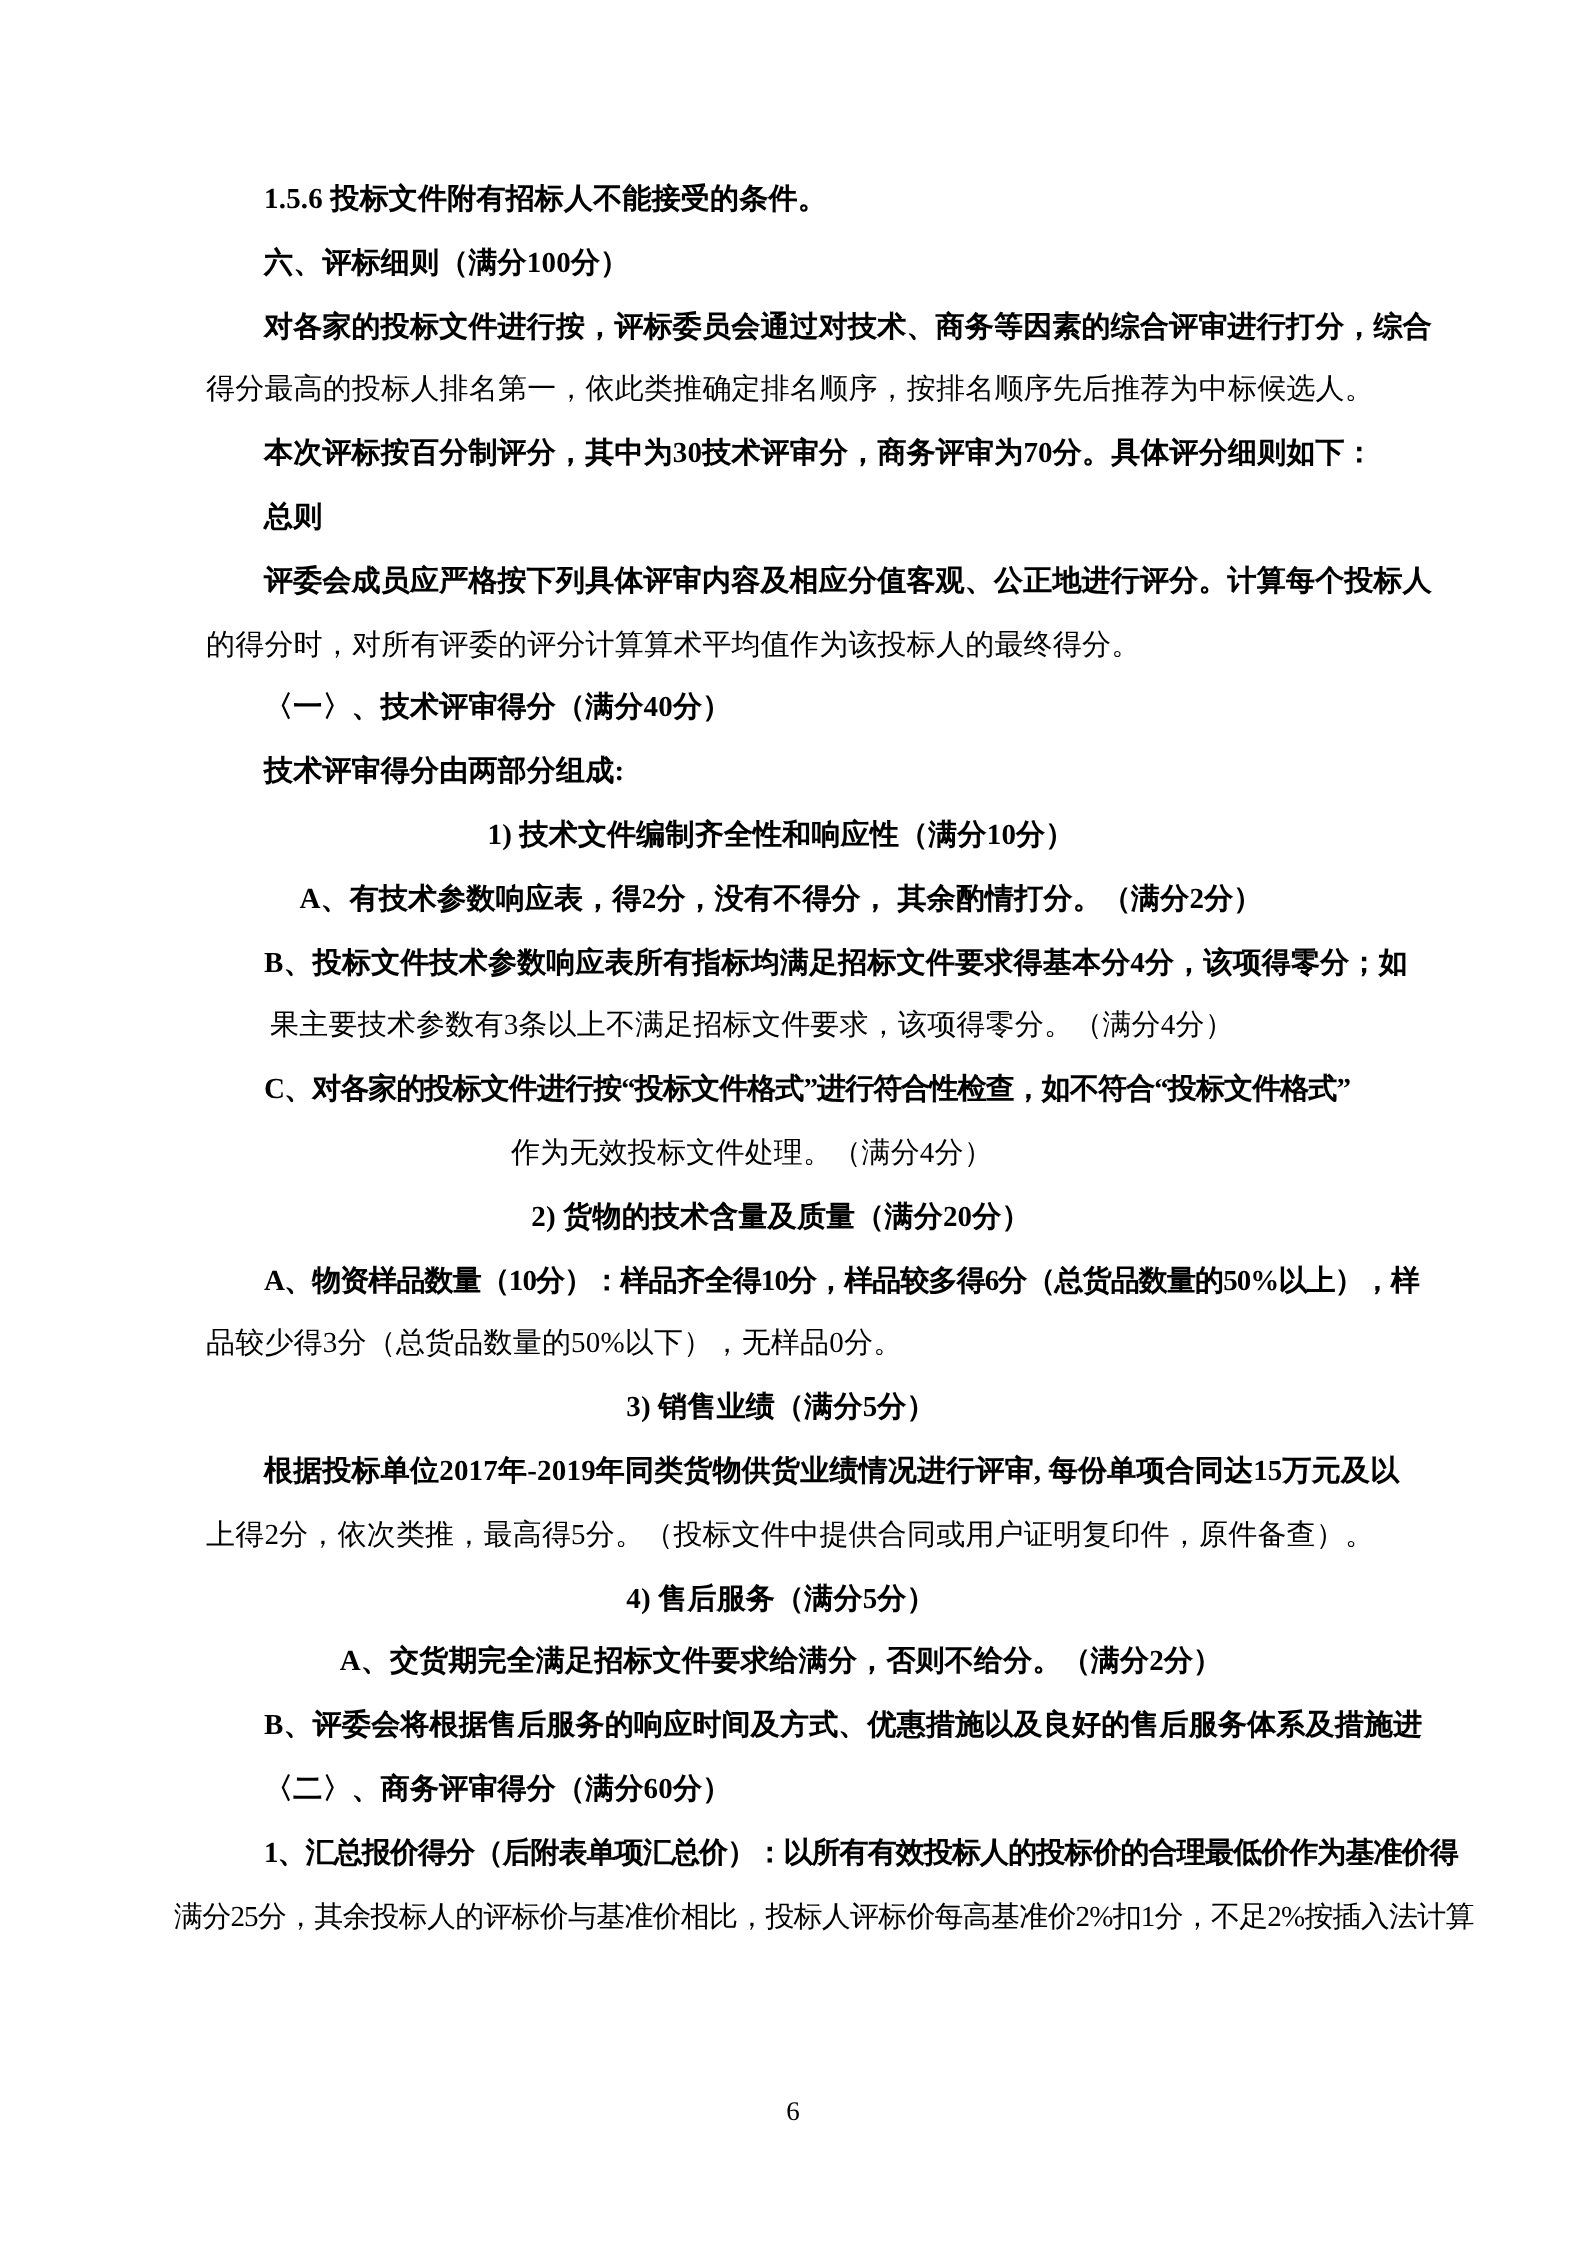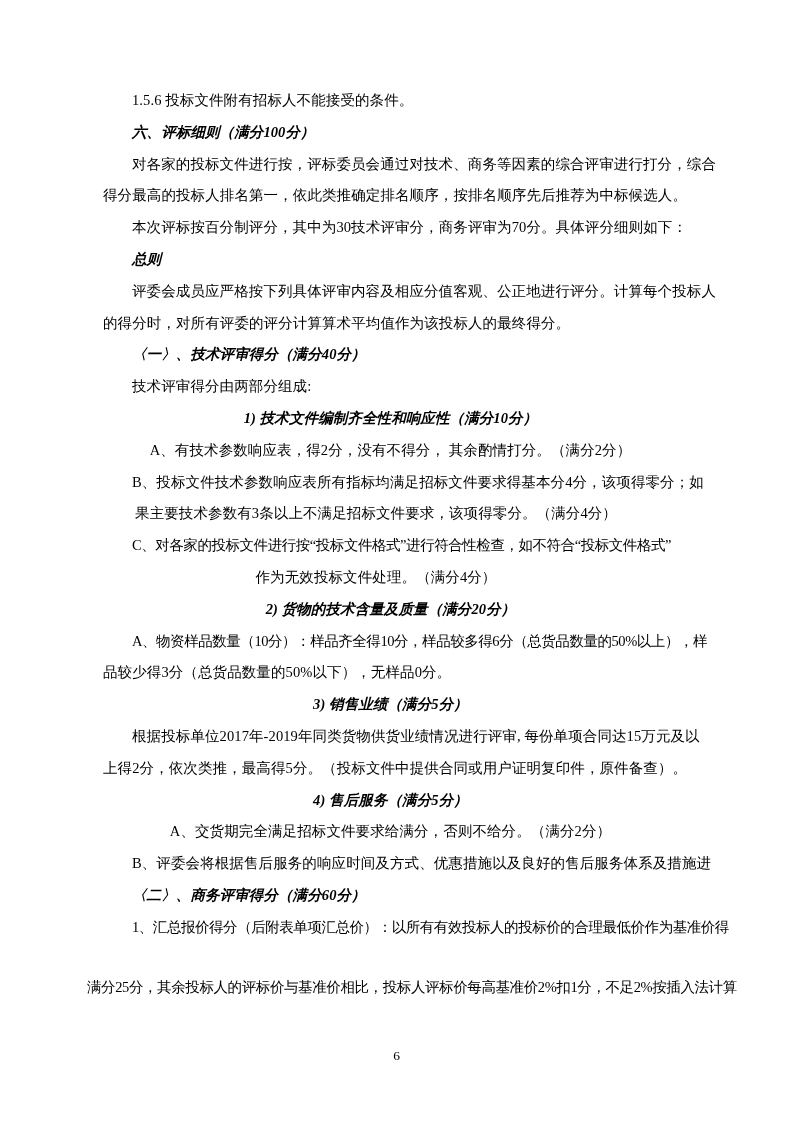--- a/index.html
+++ b/index.html
@@ -22,29 +22,29 @@
   .line {
     height: 31.8px;
     display: flex;
     align-items: center;
     font-size: 14.5px;
     line-height: 31.8px;
     white-space: nowrap;
     letter-spacing: 0.1px;
   }
   .line .txt { white-space: pre; }
-  .line.indent { padding-left: 29px; }
-  .line.bold { font-weight: 700; font-style: italic; }
+  .line.indent { padding-left: 29px; font-weight: bold; }
+  .line.bold { font-weight: 700; }
   .line.score-row {
     justify-content: center;
     padding-right: 63px;
   }
   .line.score-row .score { flex: none; }
   .line.tight { letter-spacing: -0.45px; text-align: right; }
-  .line.wide { margin-left: -16px; margin-right: -50px; letter-spacing: -0.4px; margin-top: 28px; }
+  .line.wide { margin-left: -16px; margin-right: -50px; letter-spacing: -0.4px; }
   .footer {
     position: absolute;
     left: 0;
     bottom: 58px;
     width: 100%;
     text-align: center;
     font-size: 13.5px;
     color: #000000;
   }
 </style>

